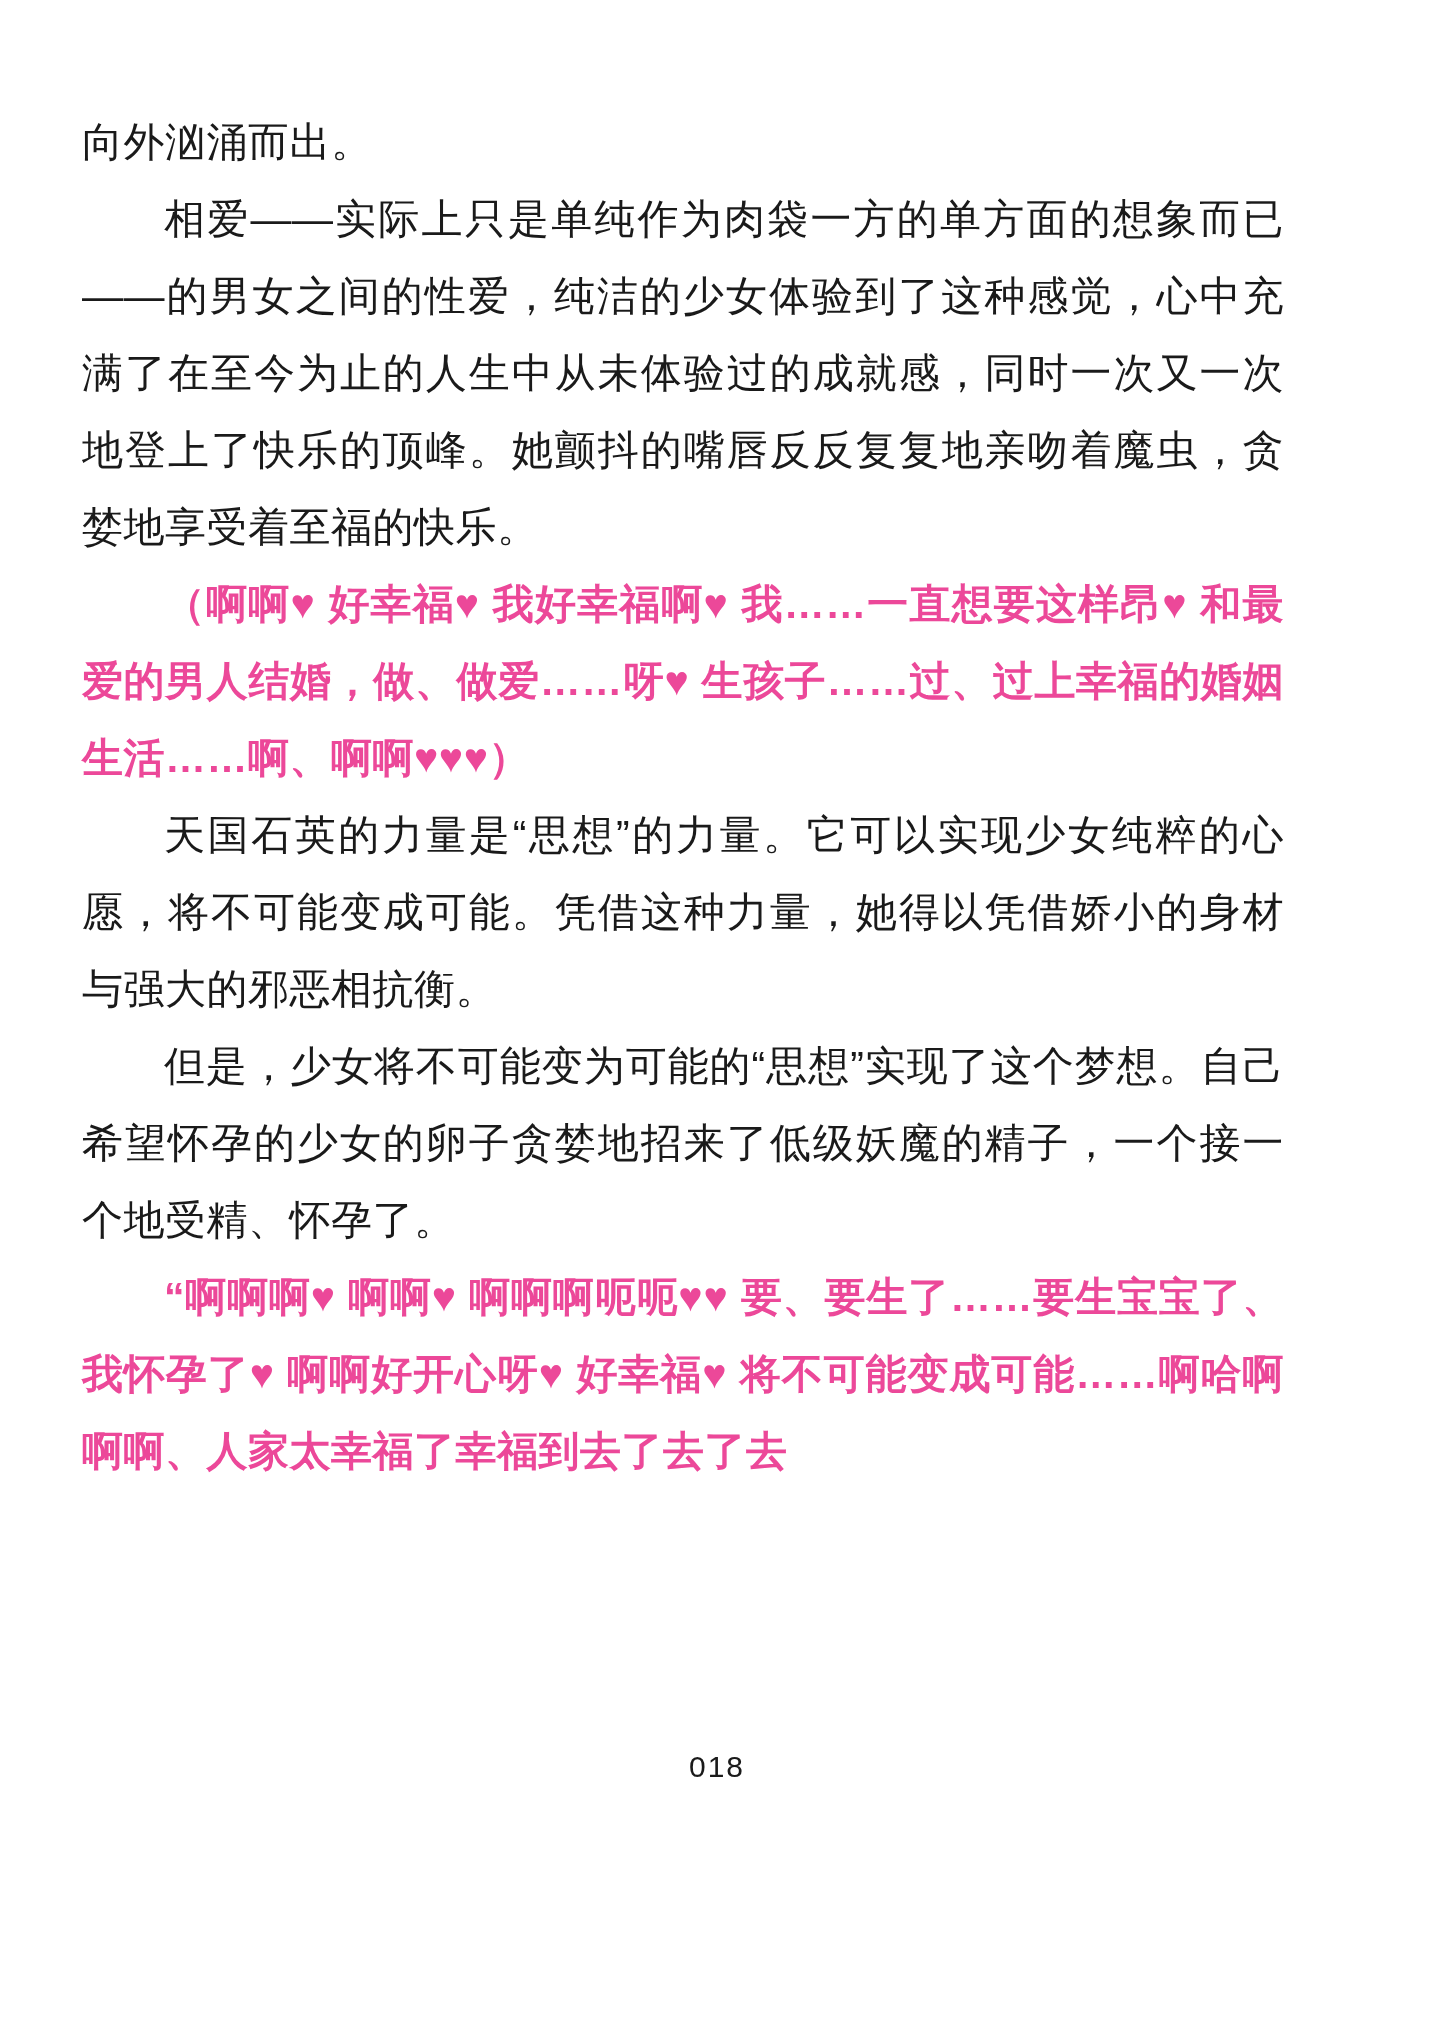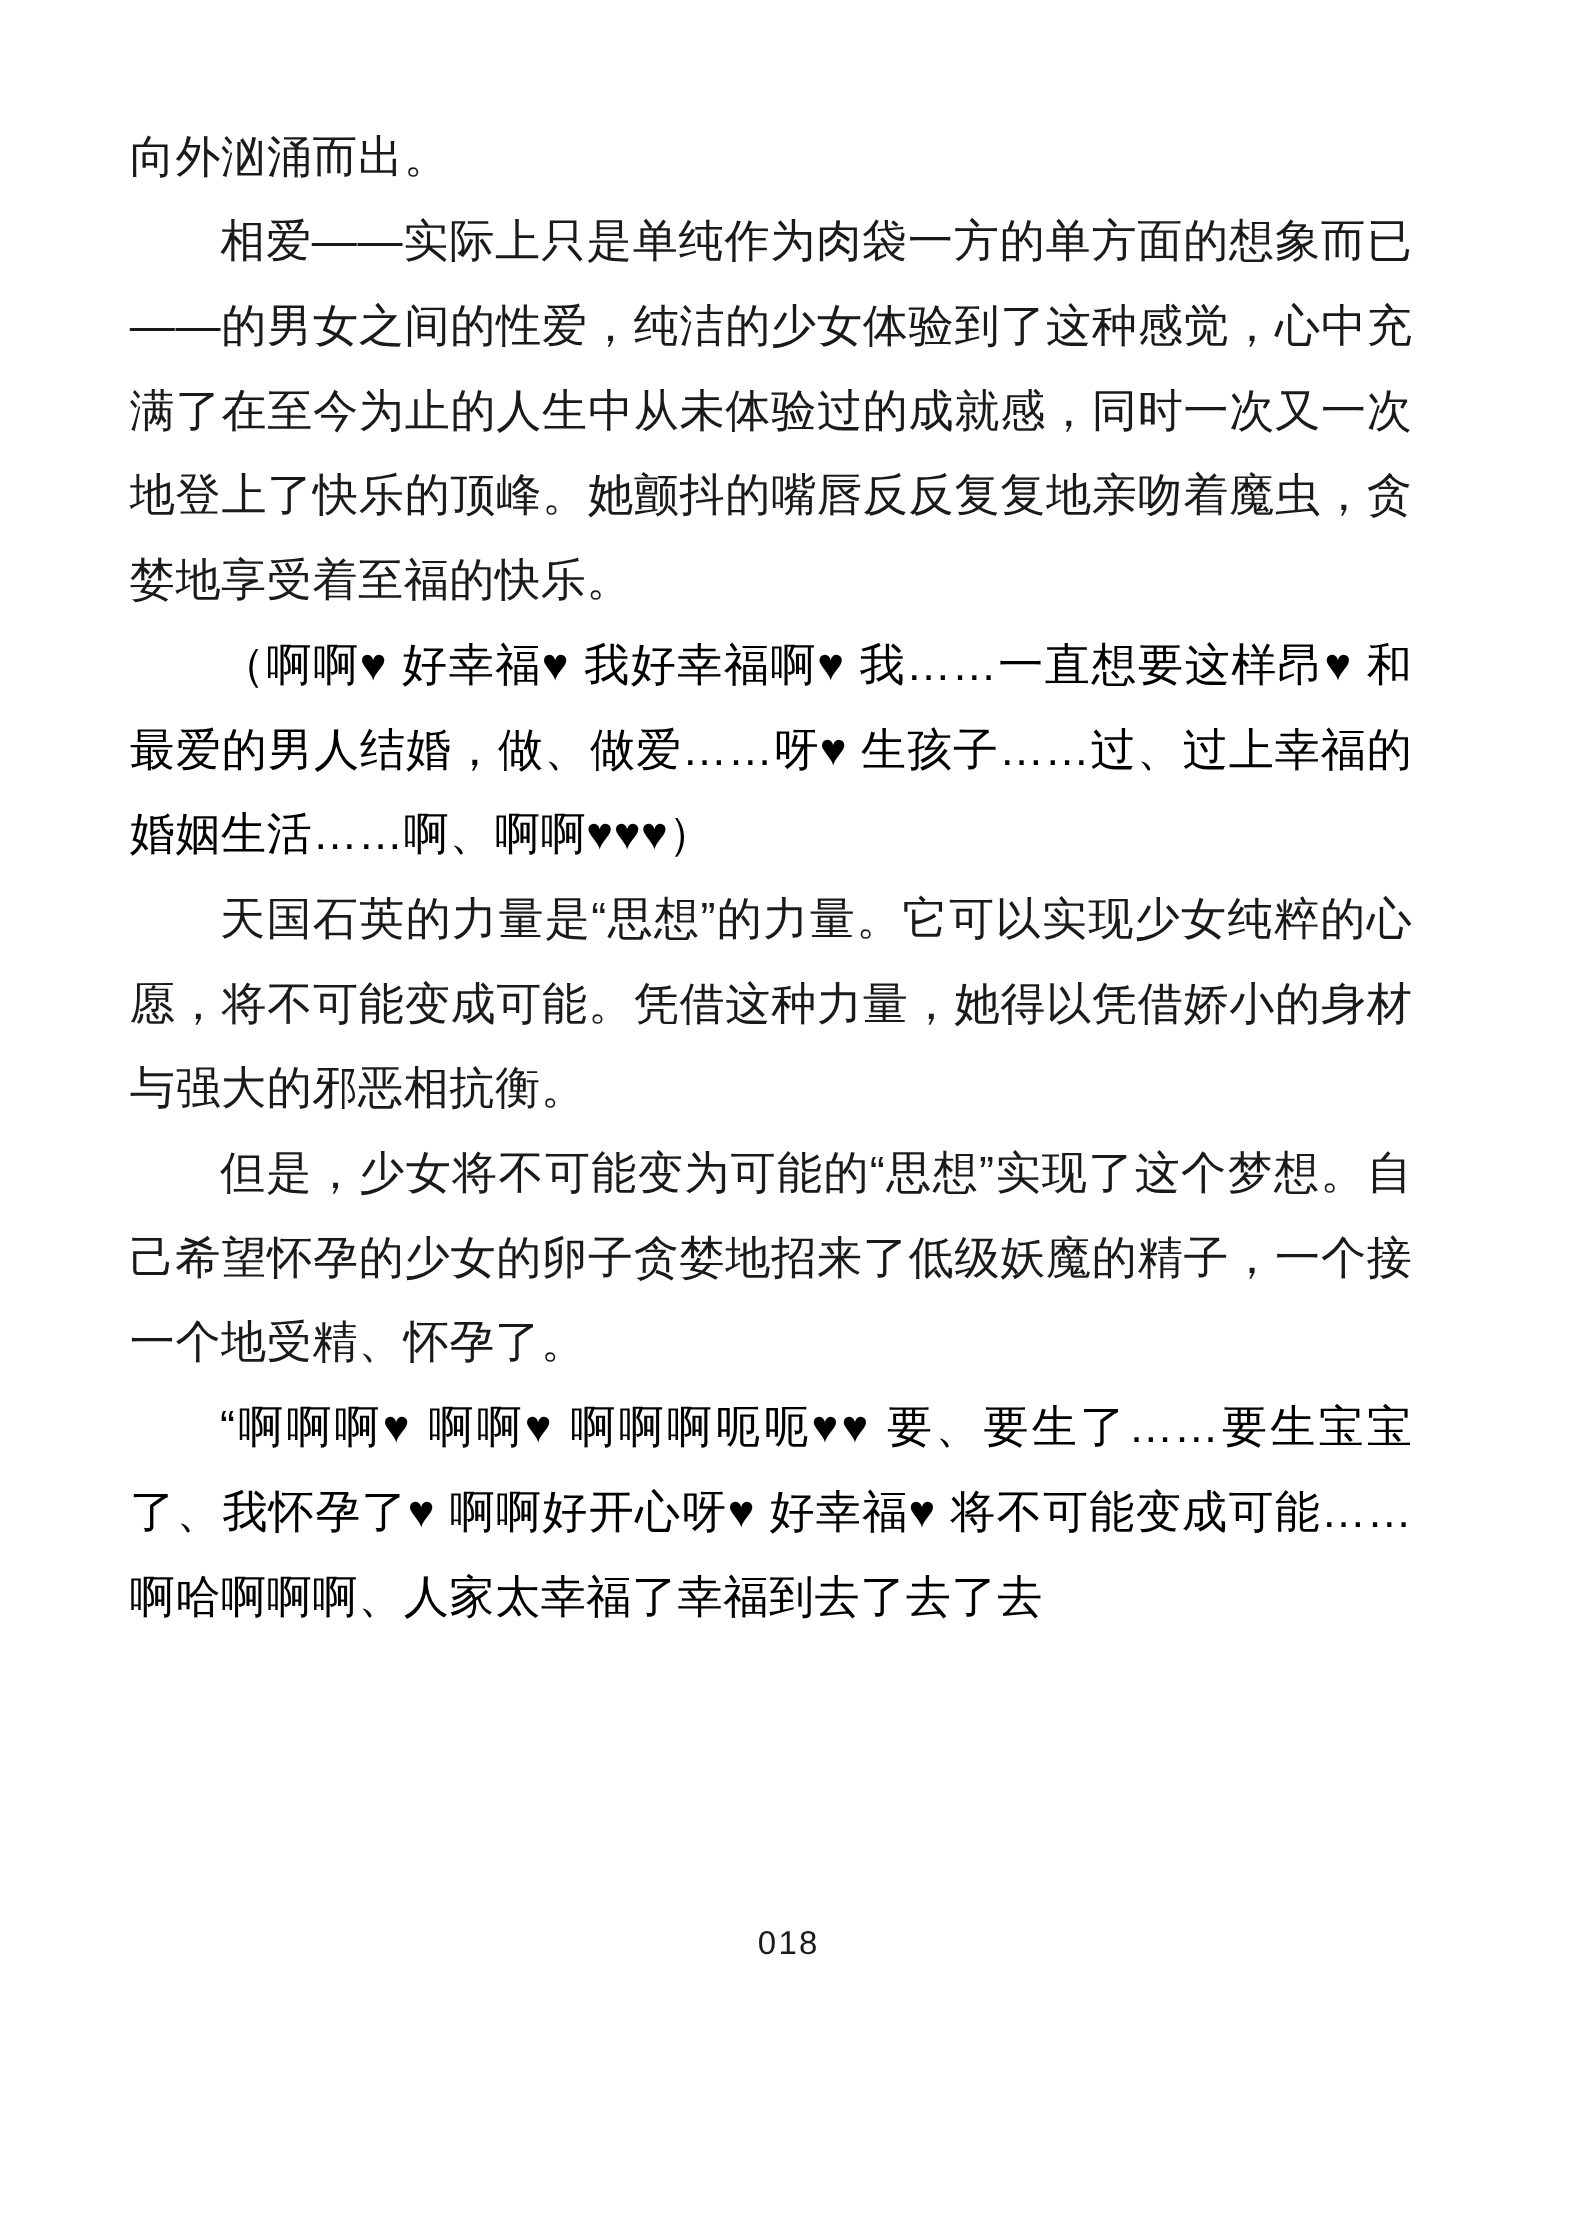--- a/index.html
+++ b/index.html
@@ -11,40 +11,41 @@
     height: 2024px;
     background: #ffffff;
     font-family: "Liberation Sans", sans-serif;
     overflow: hidden;
   }
   .page {
     position: relative;
     width: 1434px;
     height: 1840px;
     box-sizing: border-box;
-    padding: 104px 150px 0 118px;
+    padding: 104px 150px 0 82px;
     background: #ffffff;
   }
   .body-text {
     font-family: "Liberation Sans", sans-serif;
     font-size: 41px;
     line-height: 77px;
     letter-spacing: 0.5px;
     color: #1a1a1a;
     text-align: justify;
     text-justify: inter-ideograph;
   }
   p {
     margin: 0;
   }
   p.indent {
     text-indent: 2em;
   }
   p.blue {
-    color: #000000;
+    color: #ec4899;
+    font-weight: bold;
   }
   .page-number {
     position: absolute;
     left: 0;
     right: 0;
     bottom: 56px;
     text-align: center;
     font-family: "Liberation Sans", sans-serif;
     font-size: 30px;
     color: #1a1a1a;

